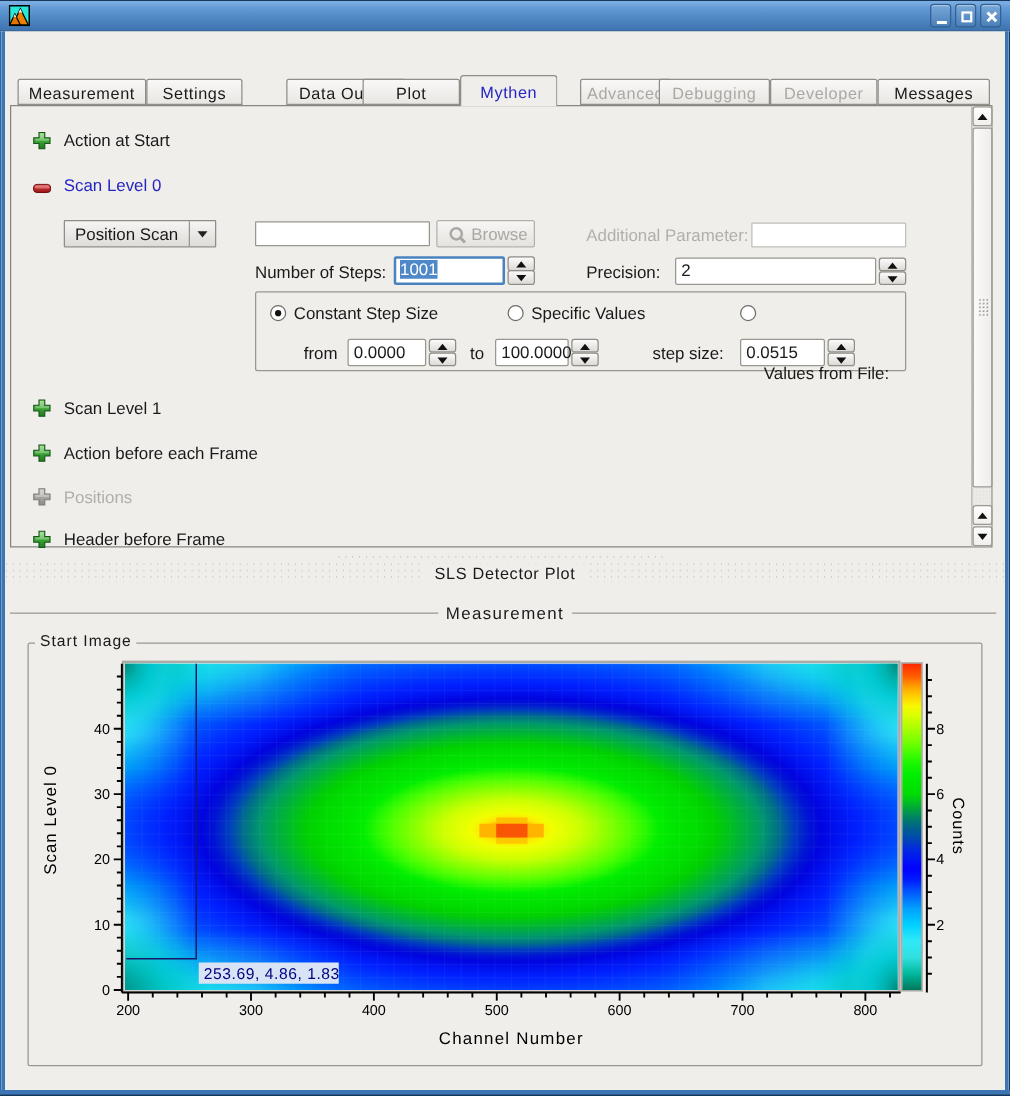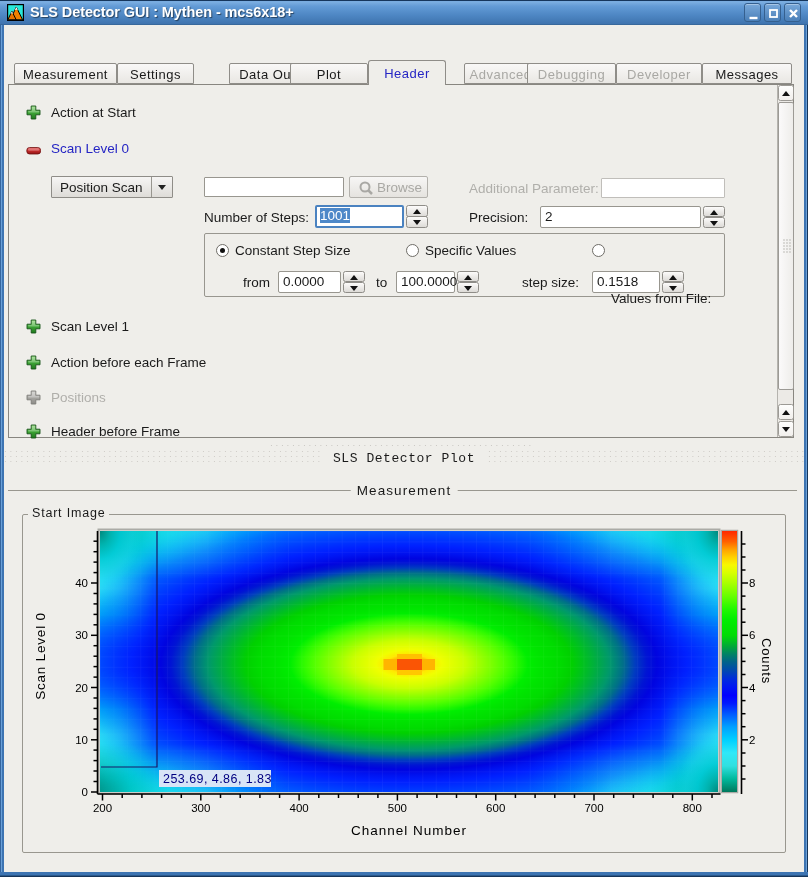--- a/index.html
+++ b/index.html
@@ -49,21 +49,21 @@
 .sbt { position:absolute; right:0; top:0; width:22px; height:100%; }
 .sbt i { position:absolute; left:0; width:22px; height:52%; background:linear-gradient(180deg,#fcfbfa,#dddbd7); border:1px solid #8f8d88; border-radius:2.5px; }
 .sbt i.u { top:0; }
 .sbt i.d { bottom:0; }
 .sbt i.u:after { content:""; position:absolute; left:6px; top:2.5px; border-left:4px solid transparent; border-right:4px solid transparent; border-bottom:5px solid #111; }
 .sbt i.d:after { content:""; position:absolute; left:6px; top:3px; border-left:4px solid transparent; border-right:4px solid transparent; border-top:5px solid #111; }
 .radio { position:absolute; width:13px; height:13px; border-radius:50%; background:#fff; border:1px solid #6f6d68; }
 .radio.on:after { content:""; position:absolute; left:3px; top:3px; width:5px; height:5px; border-radius:50%; background:#111; }
 
 #split { position:absolute; left:270px; top:444px; width:262px; height:5px; background:radial-gradient(circle 1px at 1.2px 1.2px,#c6c4bf 70%,transparent 71%); background-size:5.5px 5px; }
-#dock { position:absolute; left:4px; right:4px; top:450px; height:16px; background:radial-gradient(circle 1px at 1.2px 1.2px,#ccc9c4 70%,transparent 71%); background-size:5.5px 5px;font-family:Liberation Mono, monospace; }
+#dock { position:absolute; left:4px; right:4px; top:450px; height:16px; background:radial-gradient(circle 1px at 1.2px 1.2px,#ccc9c4 70%,transparent 71%); background-size:5.5px 5px; }
 #dock span { position:absolute; left:50%; transform:translateX(-50%); top:1px; background:#efeeea; padding:0 10px; font-size:13px; letter-spacing:0.55px; white-space:nowrap; }
 
 #mline { position:absolute; left:8px; right:11px; top:490px; height:1px; background:#99978f; }
 #mtitle { position:absolute; left:50%; transform:translateX(-50%); top:483px; background:#efeeea; padding:0 6px; font-size:13.5px; letter-spacing:1.1px; }
 #sibox { position:absolute; left:22px; top:514px; width:764px; height:339px; border:1px solid #99978f; border-radius:2px; }
 #sititle { position:absolute; left:28px; top:506px; background:#efeeea; padding:0 4px; font-size:12.5px; letter-spacing:0.8px; }
 #plot { position:absolute; left:23px; top:515px; width:762px; height:337px; }
 </style>
 </head>
 <body>
@@ -89,21 +89,20 @@
     </svg>
   <div id="title">
     <svg id="ticon" viewBox="0 0 17 17">
         <rect x="0" y="0" width="17" height="17" fill="#000"></rect>
         <rect x="1.2" y="1.2" width="14.6" height="14.6" fill="#28e8d8"></rect>
         <path d="M3.2 15.8 L9.3 3 L15.6 15.8 Z" fill="#f08000" stroke="#000" stroke-width="1"></path>
         <path d="M7.6 6.6 L9.3 3 L11 6.6 L9.3 5.6 Z" fill="#fff"></path>
         <path d="M0.8 15.8 L4.9 7.2 L9.2 15.8 Z" fill="#e87400" stroke="#000" stroke-width="1"></path>
         <path d="M3.5 10.1 L4.9 7.2 L6.3 10.1 L4.9 9.2 Z" fill="#fff"></path>
       </svg>
-    <span class="txt">SLS Detector GUI : Mythen - mcs6x18+</span>
     <div class="wbtn" id="b1">
         <svg width="15" height="17">
           <path d="M3.5 13 h8" stroke="#fff" stroke-width="2.4"></path>
         </svg>
       </div>
     <div class="wbtn" id="b2">
         <svg width="15" height="17">
           <rect x="4" y="5" width="7" height="7" fill="none" stroke="#fff" stroke-width="1.8"></rect>
         </svg>
       </div>
@@ -114,21 +113,21 @@
       </div>
   </div>
   <div id="bl"></div>
     <div id="br"></div>
     <div id="bb"></div>
   <div id="tabs">
     <div class="tab" style="left:6px; width:103px;">Measurement</div>
     <div class="tab" style="left:109px; width:77px;">Settings</div>
     <div class="tab" style="left:186px; width:96px;margin-left:35px;">Data Output</div>
     <div class="tab" style="left:282px; width:78px;">Plot</div>
-    <div class="tab sel" style="left:360px; width:78px;">Header</div>
+    <div class="tab sel" style="left:360px; width:78px;">Mythen</div>
     <div class="tab dis" style="left:456px; width:73px;">Advanced</div>
     <div class="tab dis" style="left:519px; width:89px;">Debugging</div>
     <div class="tab dis" style="left:608px; width:86px;">Developer</div>
     <div class="tab" style="left:694px; width:90px;">Messages</div>
   </div>
   <div id="pane">
 
     <svg class="icn" style="left:17px; top:19px;" viewBox="0 0 15 17">
         <path d="M5.2 2 h4.6 v4.2 h4.2 v4.6 h-4.2 v4.2 h-4.6 v-4.2 h-4.2 v-4.6 h4.2 Z" fill="url(#gplus)" stroke="#17541a" stroke-width="0.9"></path>
         <path d="M5.8 2.8 h3.4 v4.1 h4.1 v1.6 h-11 v-1.6 h3.5 Z" fill="rgba(255,255,255,0.30)"></path>
@@ -200,21 +199,21 @@
             <span>100.0000</span>
           </div>
           <div class="sbt">
             <i class="u"></i>
             <i class="d"></i>
           </div>
         </div>
       <label class="t" style="left:317px; top:41px;">step size:</label>
       <div class="spin" style="left:387px; top:37px; width:92px; height:22px;">
           <div class="sf">
-            <span>0.1518</span>
+            <span>0.0515</span>
           </div>
           <div class="sbt">
             <i class="u"></i>
             <i class="d"></i>
           </div>
         </div>
     </div>
 
     <svg class="icn" style="left:17px; top:233px;" viewBox="0 0 15 17">
         <path d="M5.2 2 h4.6 v4.2 h4.2 v4.6 h-4.2 v4.2 h-4.6 v-4.2 h-4.2 v-4.6 h4.2 Z" fill="url(#gplus)" stroke="#17541a" stroke-width="0.9"></path>

